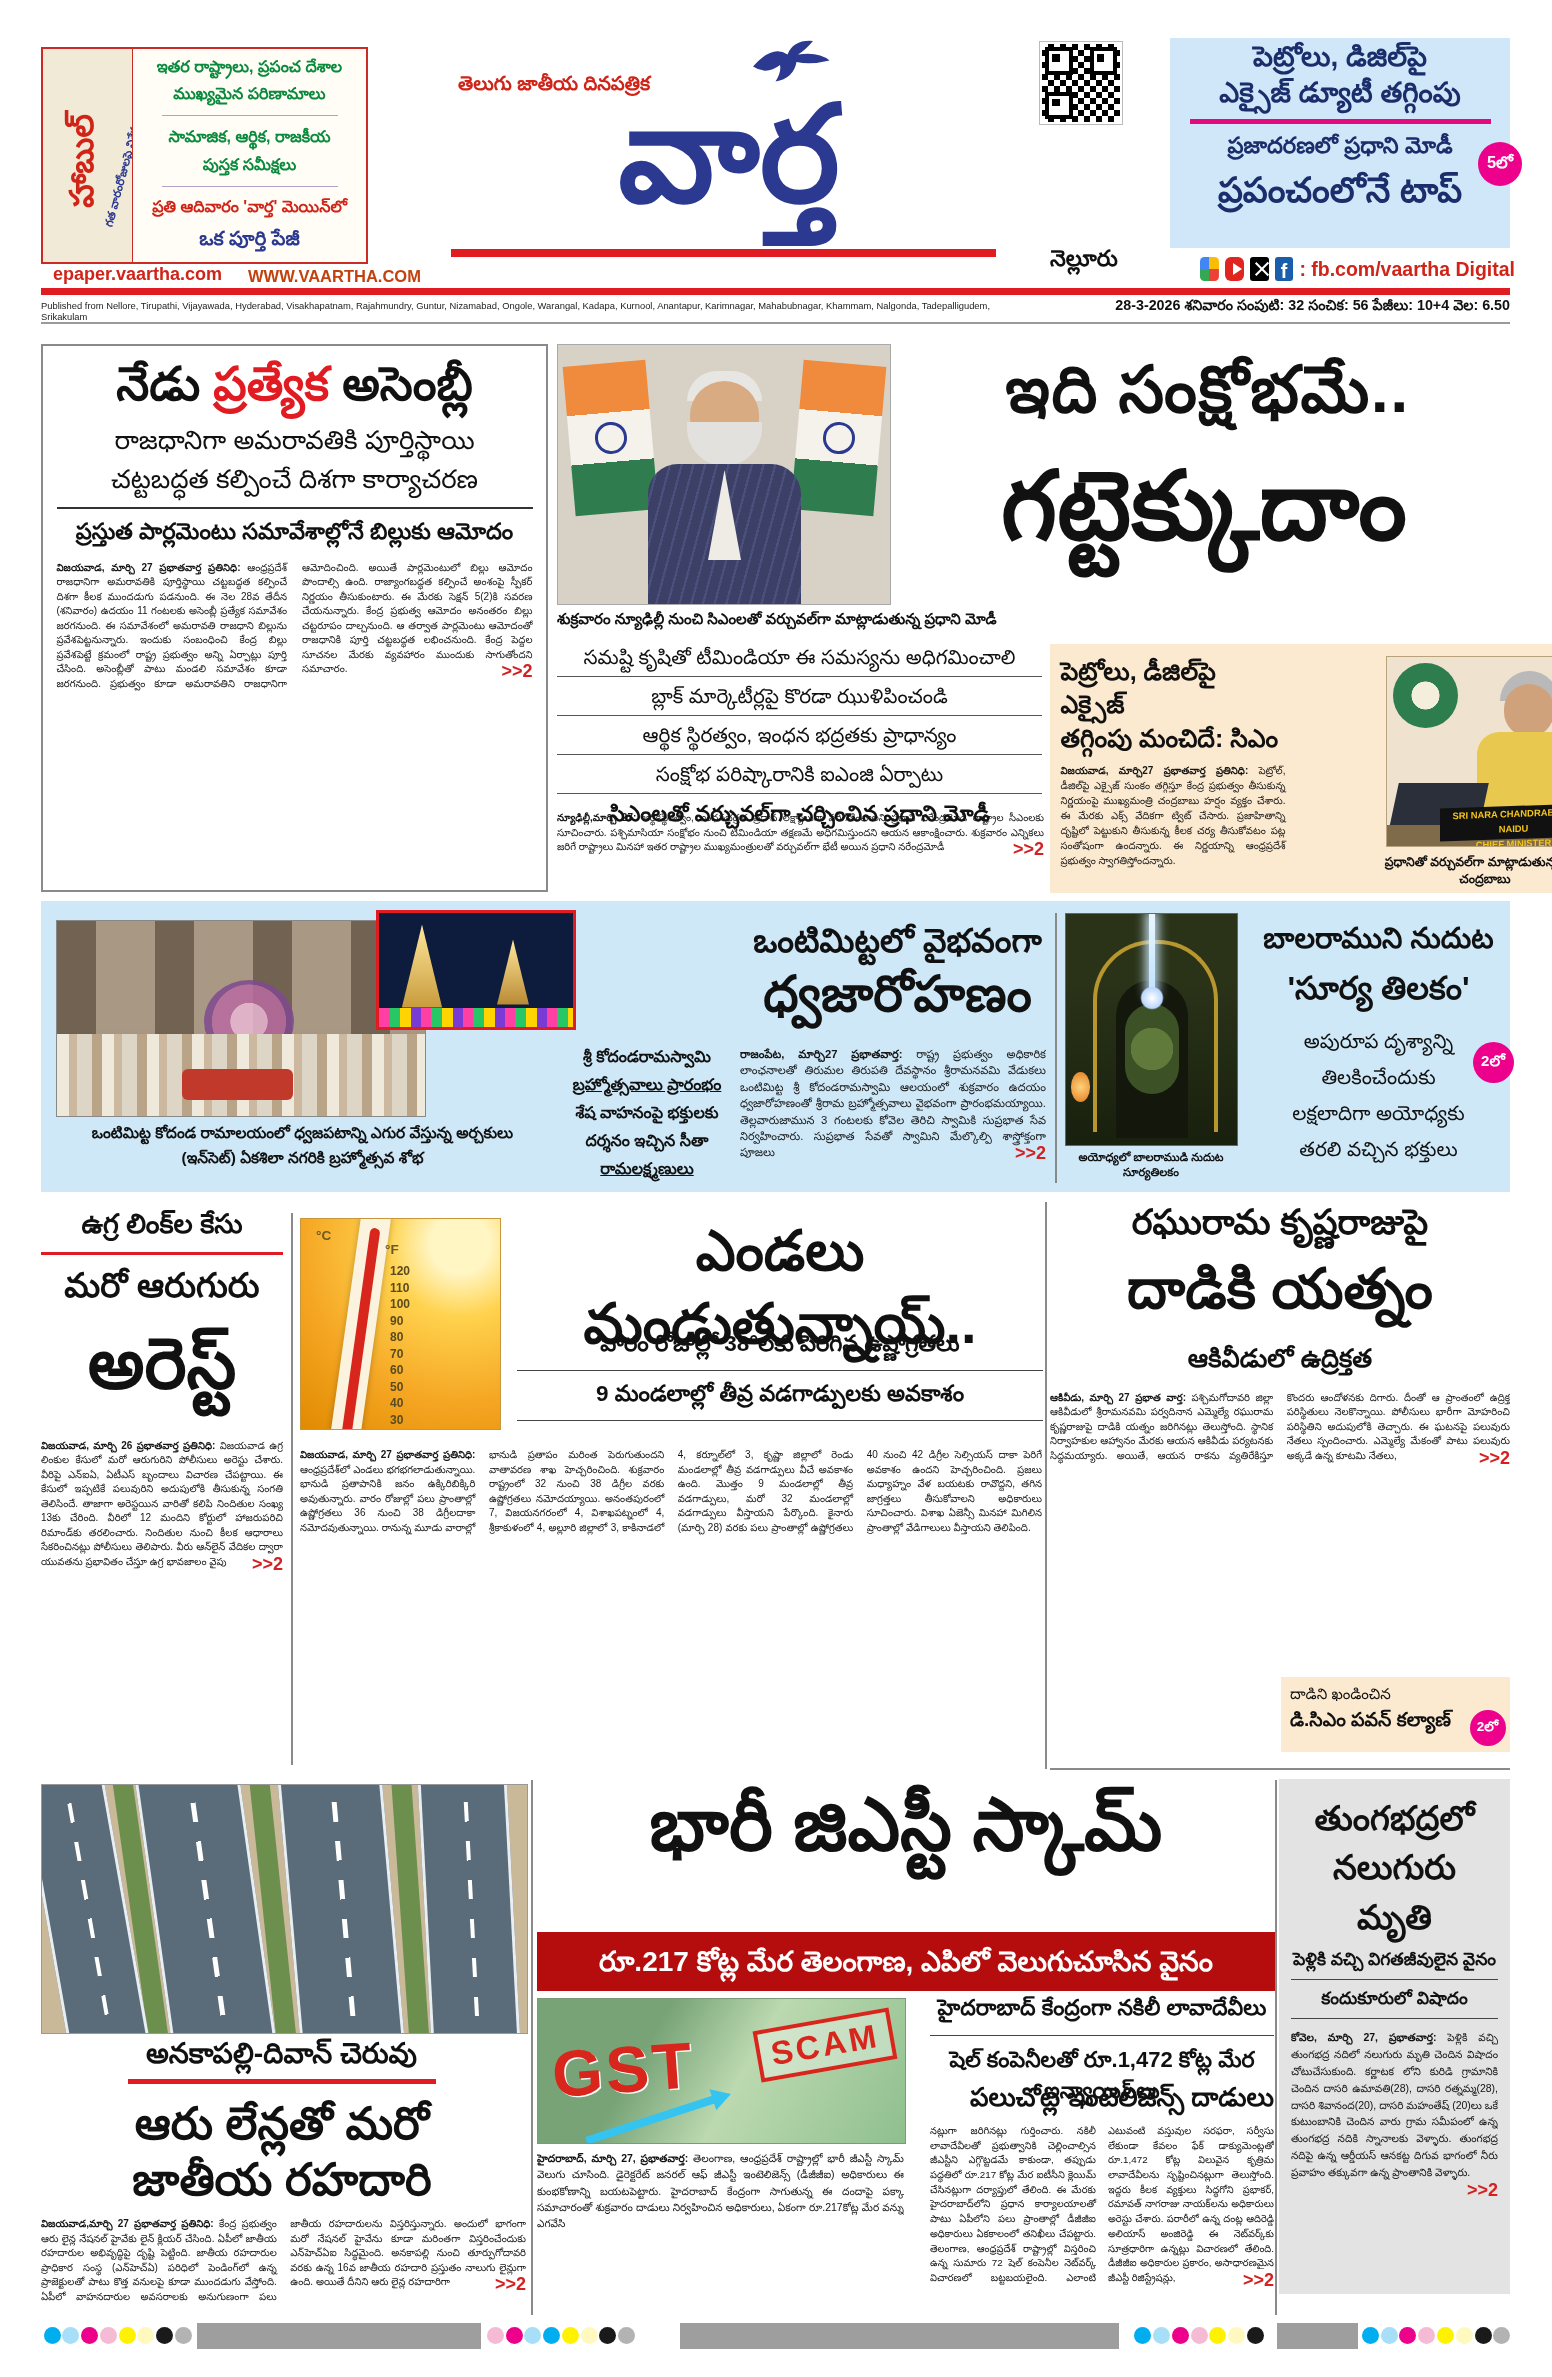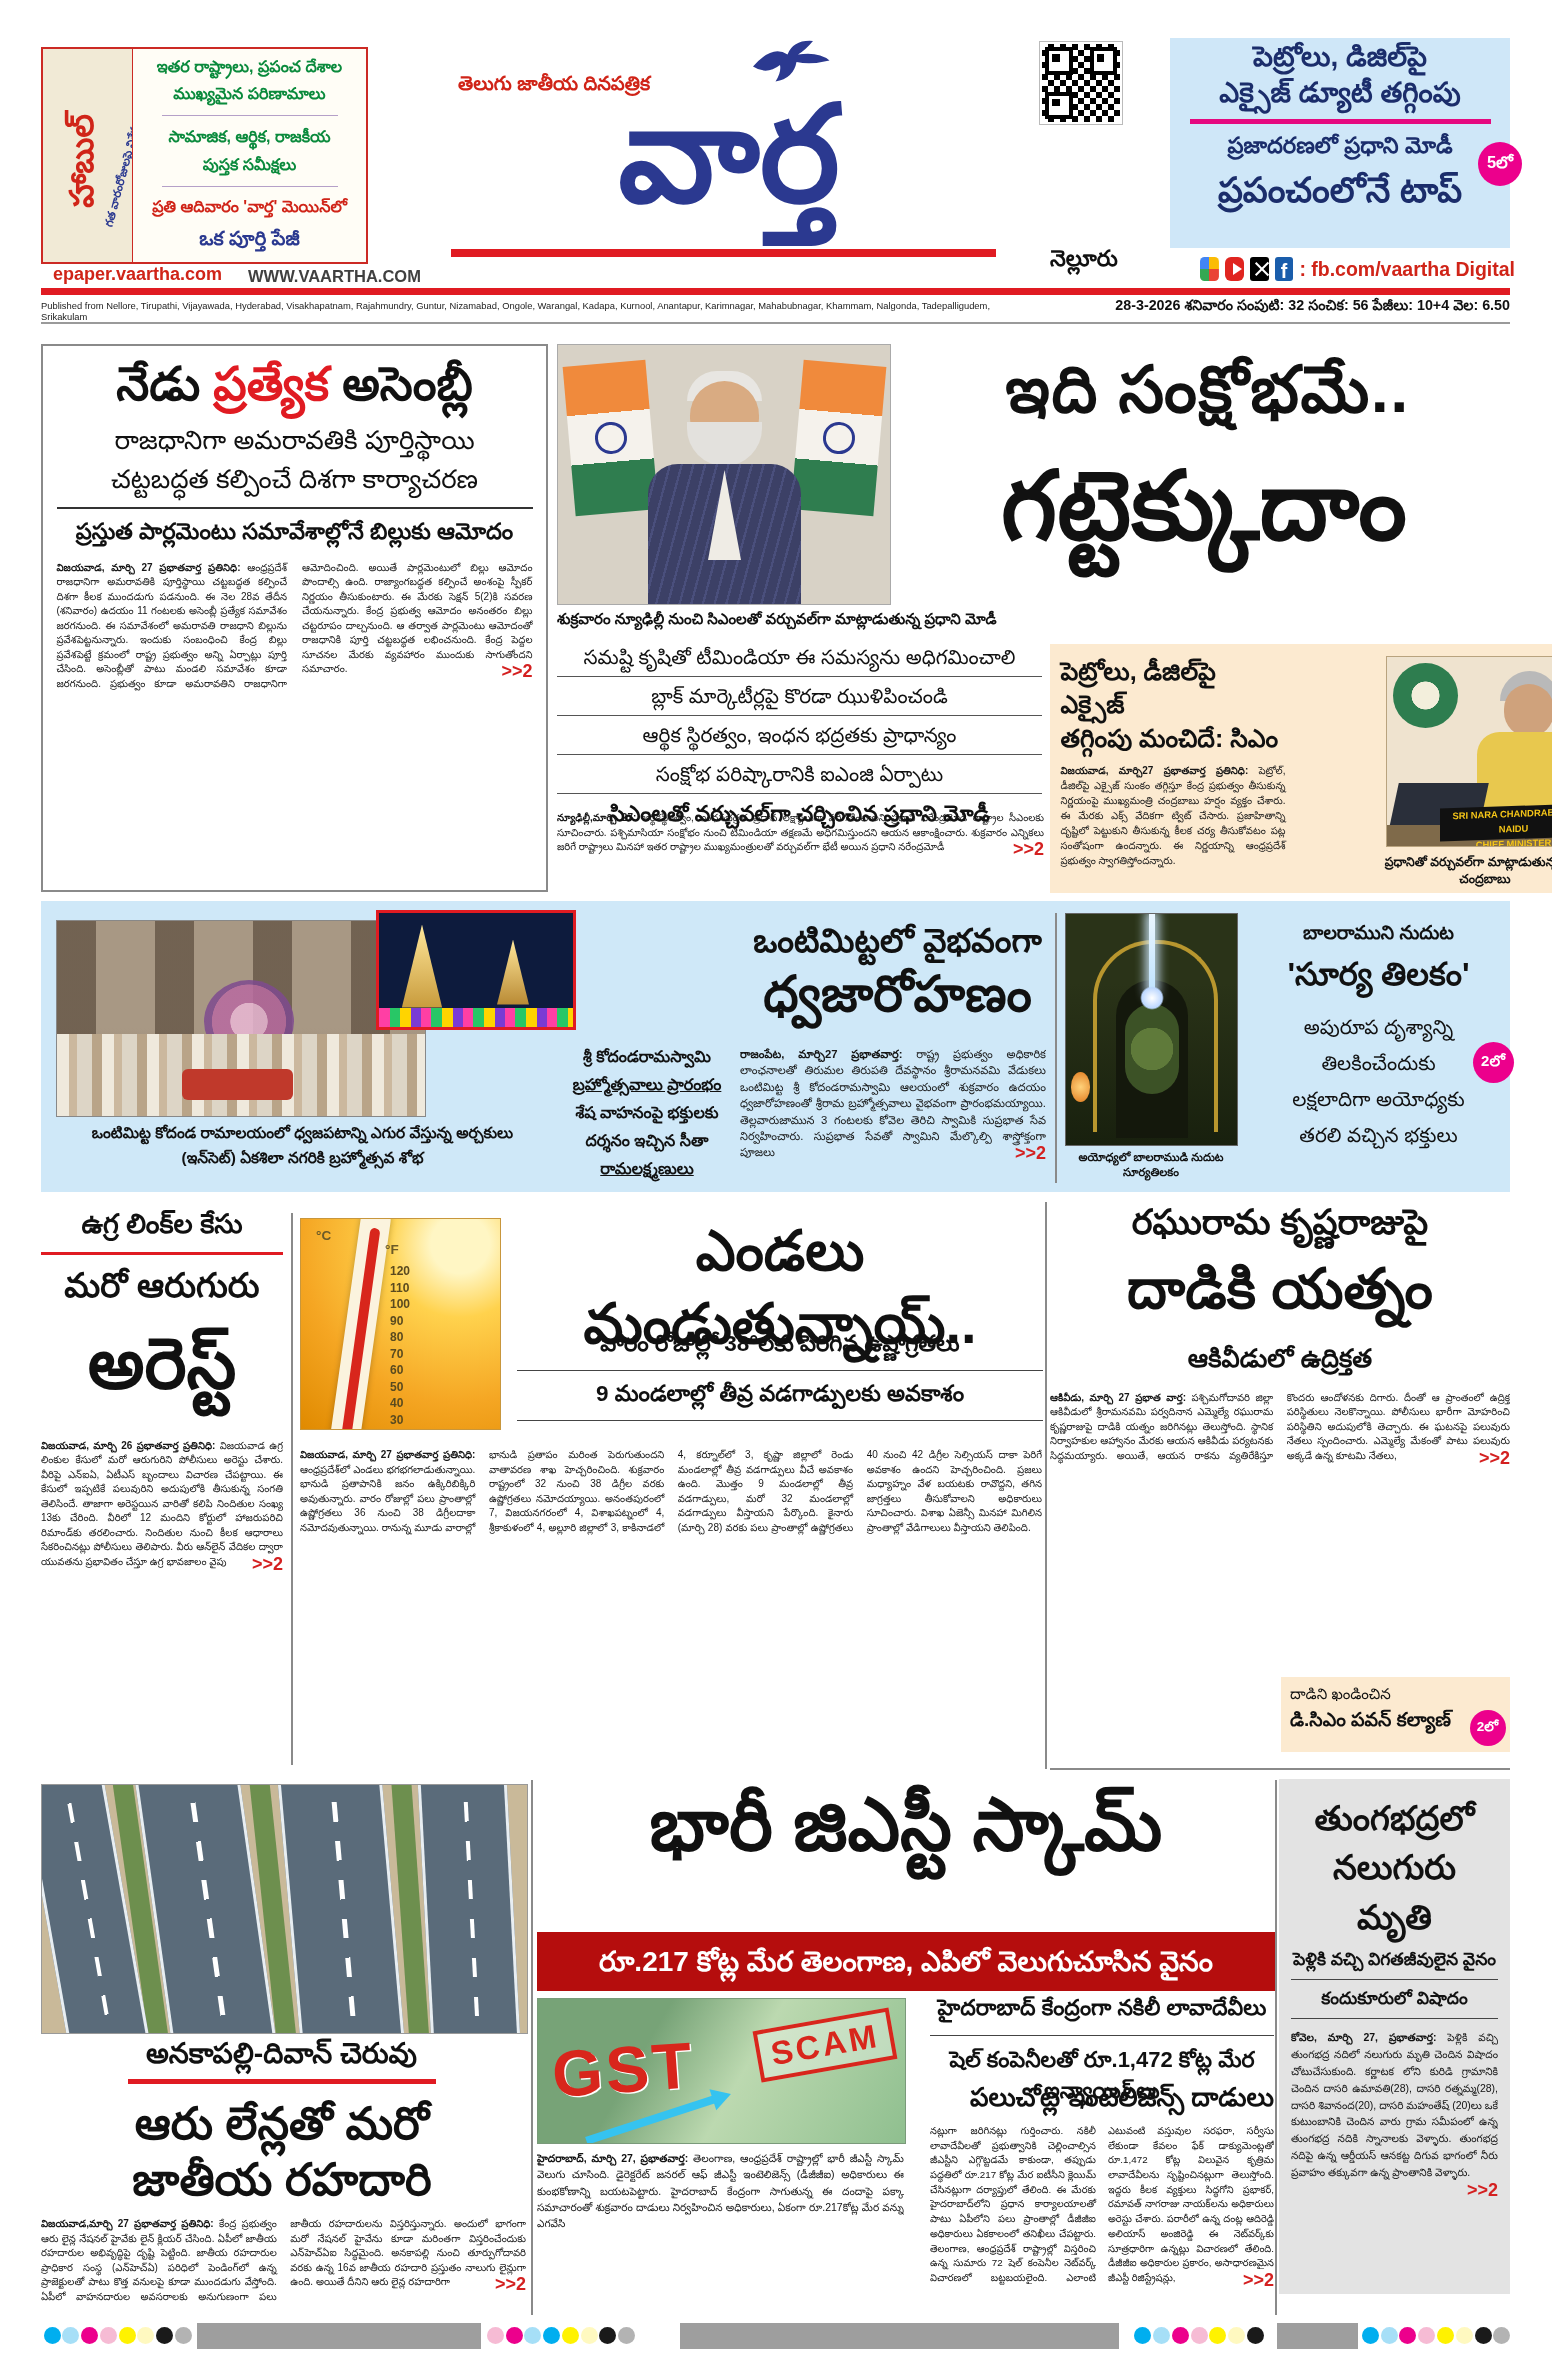--- a/index.html
+++ b/index.html
@@ -105,21 +105,21 @@
   .tbody{left:740px;top:1046px;width:306px;height:135px;overflow:hidden;}
   .ayophoto{left:1065px;top:913px;width:171px;height:231px;background:linear-gradient(180deg,#2a3318 0 30%,#18200e 100%);overflow:hidden;border:0.8px solid #666;}
   .ay-arch{position:absolute;left:27px;top:25.5px;width:117px;height:188px;border:4.5px solid #b8962e;border-bottom:none;border-radius:60px 60px 0 0;}
   .ay-idol{position:absolute;left:50px;top:66px;width:72px;height:158px;border-radius:36px 36px 0 0;background:#14180c;}
   .ay-garland{position:absolute;left:59px;top:90px;width:54px;height:90px;border-radius:27px;background:radial-gradient(circle,#5f7a3a 0 40%,#3c5226 41% 100%);}
   .ay-beam{position:absolute;left:83px;top:0;width:6px;height:79px;background:linear-gradient(180deg,#eaf6ff,#bfe3ff);box-shadow:0 0 10.5px 3px #cfe9ff;}
   .ay-spot{position:absolute;left:74px;top:72px;width:24px;height:24px;border-radius:50%;background:radial-gradient(circle,#fff,#bcd7ff 60%,transparent 70%);}
   .ay-flame{position:absolute;left:4.5px;top:158px;width:19.5px;height:30px;border-radius:50%;background:radial-gradient(circle,#ffd27a,#e07b1f);}
   .aycap{left:1061px;top:1151px;width:180px;font-size:11.3px;font-weight:bold;text-align:center;}
   .surya{left:1248px;top:922px;width:261px;}
-  .sy-t1{font-size:19px;font-weight:bold;text-align:center;}
+  .sy-t1{font-size:29px;font-weight:bold;text-align:center;}
   .sy-t2{font-size:32px;font-weight:bold;text-align:center;margin-top:7.5px;}
   .sy-sub{font-size:20px;text-align:center;line-height:1.8;margin-top:9px;}
   
   .arrest{left:41px;top:1209px;width:242px;}
   .ar-t1{font-size:27px;font-weight:bold;text-align:center;padding-bottom:6px;border-bottom:3.8px solid #e01b22;}
   .ar-t2{font-size:34px;font-weight:bold;text-align:center;margin-top:10.5px;}
   .ar-t3{font-size:71px;font-weight:bold;text-align:center;margin-top:10.5px;}
   .ar-body{margin-top:16.5px;height:323px;overflow:hidden;}
   .thermo{left:300px;top:1218px;width:199px;height:210px;background:radial-gradient(circle at 80% 12%,#fff6c4 0 12%,#ffd24d 30%,#f5a623 65%,#e08a00 100%);overflow:hidden;border:0.8px solid #c8963c;}
   .th-tube{position:absolute;left:44px;top:-15px;width:30px;height:255px;background:#fbf3de;border-radius:15px;transform:rotate(8deg);box-shadow:0 0 6px rgba(0,0,0,.25);}
@@ -186,21 +186,21 @@
       <div class="adline-g">ముఖ్యమైన పరిణామాలు</div>
       <div class="adsep"></div>
       <div class="adline-g">సామాజిక, ఆర్థిక, రాజకీయ</div>
       <div class="adline-g">పుస్తక సమీక్షలు</div>
       <div class="adsep"></div>
       <div class="adline-r">ప్రతి ఆదివారం 'వార్త' మెయిన్‌లో</div>
       <div class="adline-b">ఒక పూర్తి పేజీ</div>
     </div>
   </div>
   <div class="abs" style="left:53px;top:264px;font-size:18px;font-weight:bold;color:#d02418;">epaper.vaartha.com</div>
-  <div class="abs" style="left:248px;top:267px;font-size:16.5px;font-weight:bold;color:#404040;">WWW.VAARTHA.COM</div>
+  <div class="abs" style="left:248px;top:267px;font-size:16.5px;font-weight:bold;color:#c2410c;">WWW.VAARTHA.COM</div>
 
   <div class="abs masttag">తెలుగు జాతీయ దినపత్రిక</div>
   <div class="abs mastlogo">వార్త</div>
   <div class="abs" style="left:744px;top:35px;width:90px;height:54px;">
     <svg viewBox="0 0 120 72" width="90" height="54">
         <path d="M12 42 Q38 12 58 26 Q66 6 92 8 Q82 20 72 26 Q100 22 114 34 Q90 40 70 36 Q66 58 42 62 Q50 50 48 40 Q30 54 12 42 Z" fill="#2b3990"></path>
       </svg>
   </div>
   <div class="abs mastrule"></div>
 

